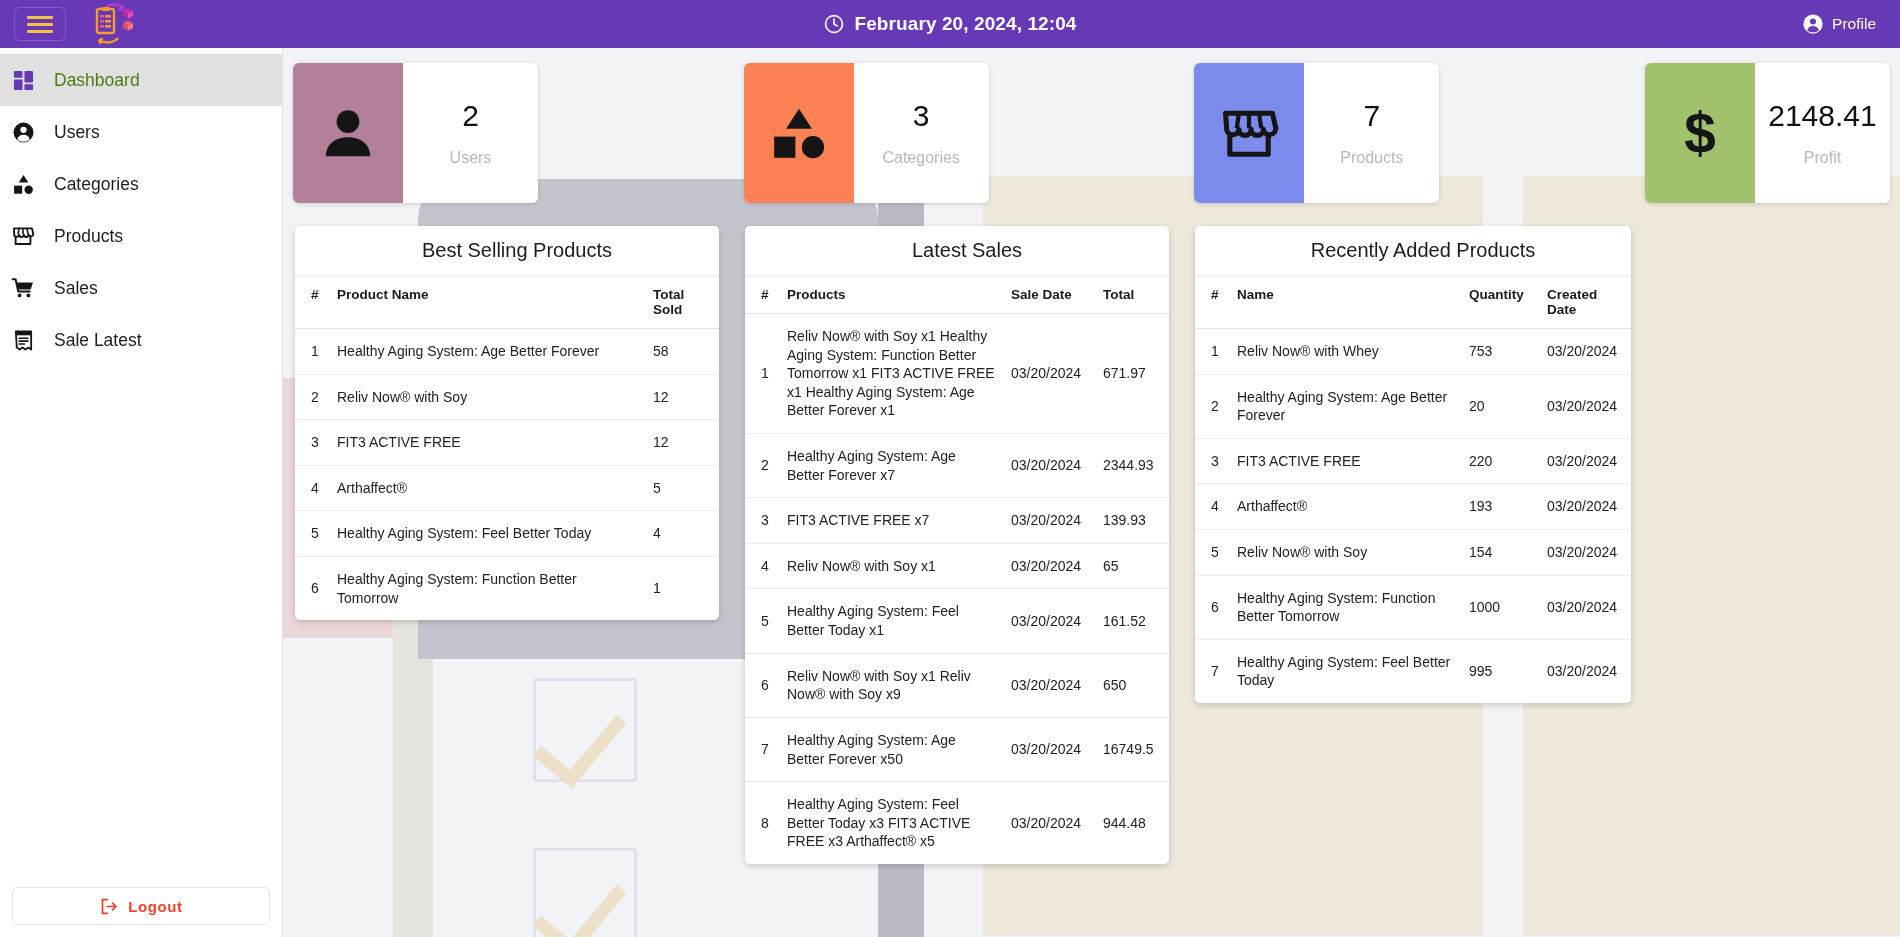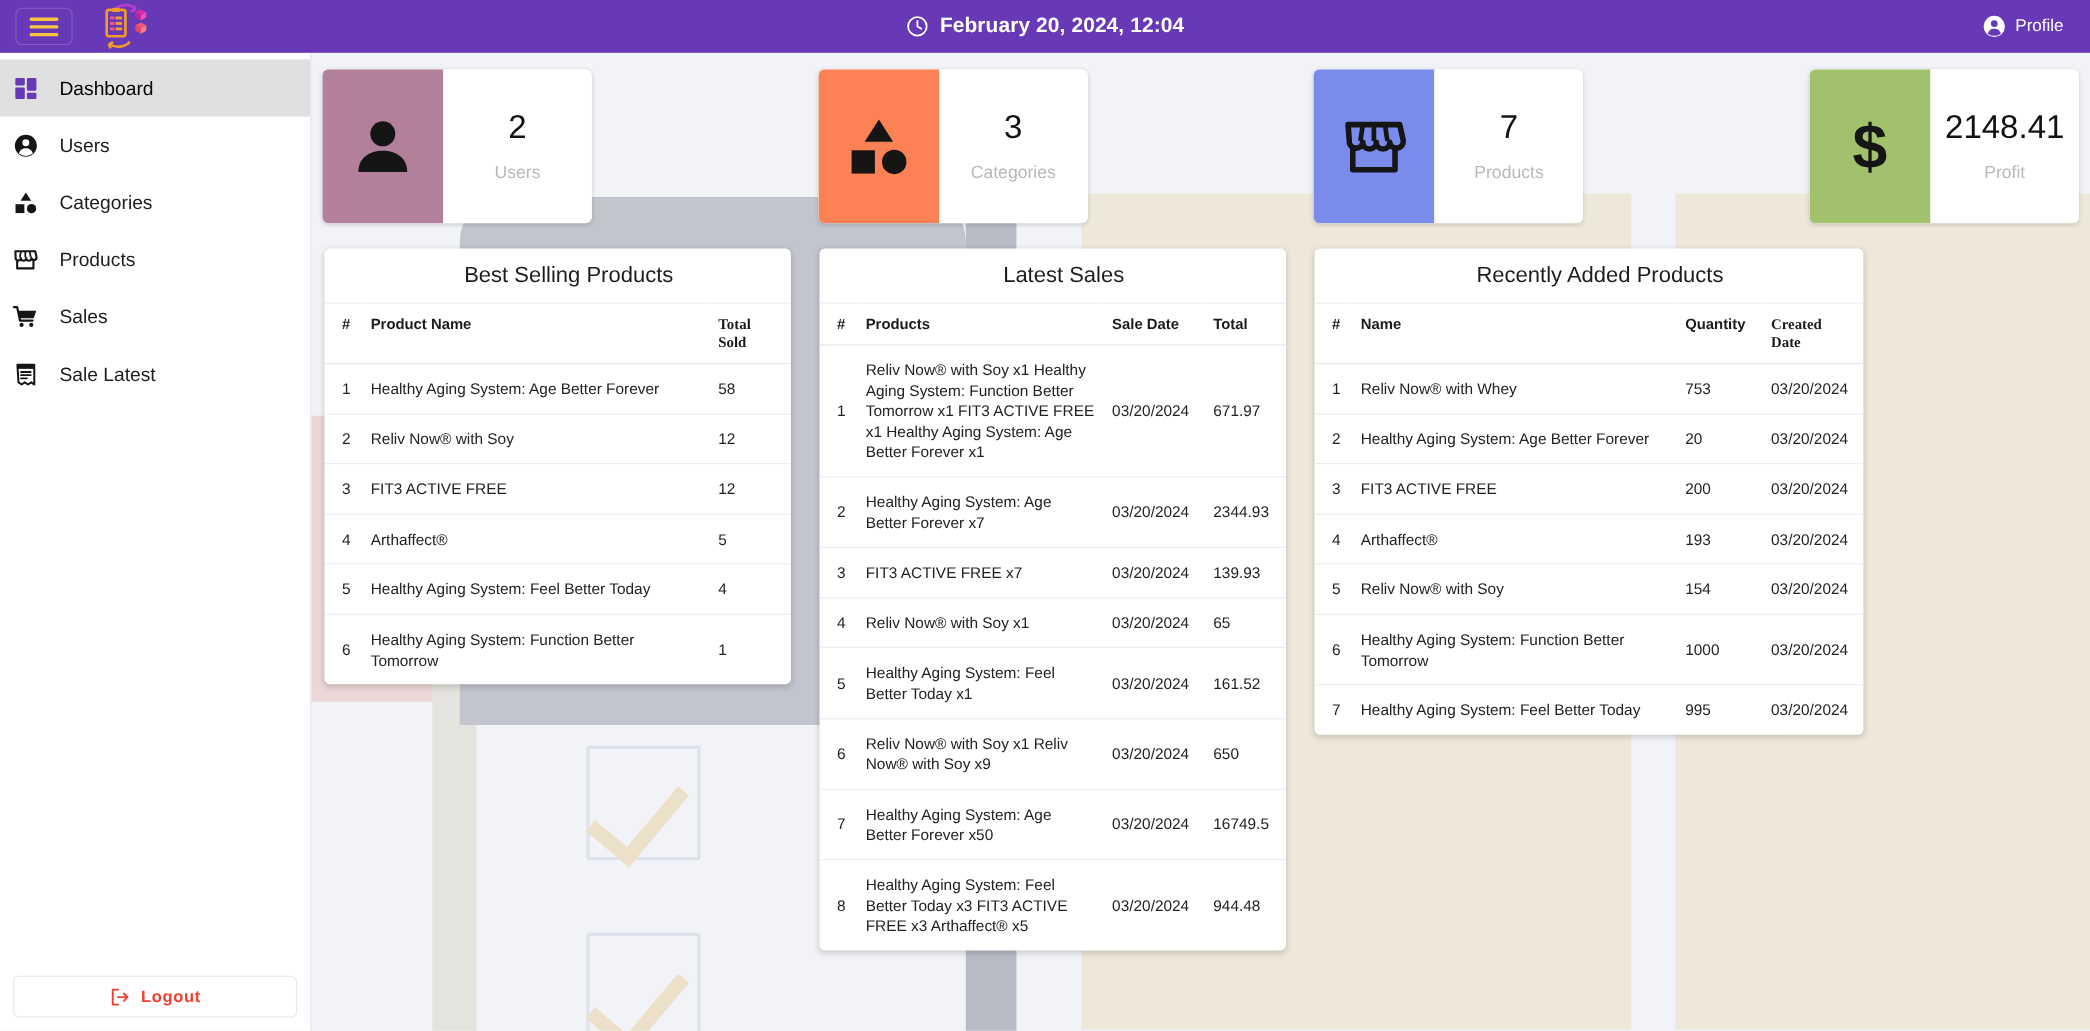--- a/index.html
+++ b/index.html
@@ -67,21 +67,21 @@
     display: flex; flex-direction: column;
   }
   .nav-list { padding-top: 6px; flex: 1; }
   .nav-item {
     display: flex; align-items: center;
     height: 52px; padding-left: 8px;
     gap: 16px; cursor: pointer;
     color: #1d1d1f;
   }
   .nav-item.active { background: #e0e0e0; }
-  .nav-item.active .nav-label { color: #000000; }
+  .nav-item.active .nav-label { color: #4d7c0f; }
   .nav-icon {
     width: 30px; height: 30px;
     display: flex; align-items: center; justify-content: center;
     flex: 0 0 30px;
   }
   .nav-label { font-size: 17.5px; }
   .logout-wrap { padding: 0 12px 12px 12px; }
   .logout-btn {
     width: 100%; height: 38px;
     border: 1px solid #e6e6ea; border-radius: 5px;
@@ -183,21 +183,21 @@
     align-items: flex-start;
   }
   .panel {
     background: #fff;
     border-radius: 5px;
     box-shadow: 0 2px 6px rgba(0,0,0,.18);
     overflow: hidden;
   }
   .panel-a { width: 424px; }
   .panel-b { width: 424px; }
-  .panel-c { width: 499px; }
+  .panel-c { width: 436px; }
   .panel-title {
     text-align: center;
     font-size: 20px;
     color: #1c1c1e;
     padding: 13px 20px 13px 8px;
     margin-left: 32px;
   }
   table { width: 100%; border-collapse: collapse; }
   thead th {
     font-size: 13.5px; font-weight: bold; color: #1b1b1d;
@@ -212,21 +212,21 @@
     padding: 13px 8px;
     border-bottom: 1px solid #ededf0;
     vertical-align: middle;
     line-height: 1.33;
   }
   tbody tr:last-child td { border-bottom: none; }
   .col-idx { width: 34px; padding-left: 16px !important; }
   .col-num { width: 74px; }
   .col-date { width: 92px; }
   .col-qty { width: 78px; }
-  .th-wrap { display: block; max-width: 62px; font-family: Liberation Serif, serif; }
+  .th-wrap { display: block; max-width: 62px; }
 </style>
 </head>
 <body>
 
 <div class="topbar">
 
   <div class="hamburger-btn">
     <span></span>
     <span></span>
     <span></span>
@@ -564,21 +564,21 @@
             </tr>
             <tr>
               <td class="col-idx">2</td>
               <td>Healthy Aging System: Age Better Forever</td>
               <td class="col-qty">20</td>
               <td class="col-date">03/20/2024</td>
             </tr>
             <tr>
               <td class="col-idx">3</td>
               <td>FIT3 ACTIVE FREE</td>
-              <td class="col-qty">200</td>
+              <td class="col-qty">220</td>
               <td class="col-date">03/20/2024</td>
             </tr>
             <tr>
               <td class="col-idx">4</td>
               <td>Arthaffect®</td>
               <td class="col-qty">193</td>
               <td class="col-date">03/20/2024</td>
             </tr>
             <tr>
               <td class="col-idx">5</td>

